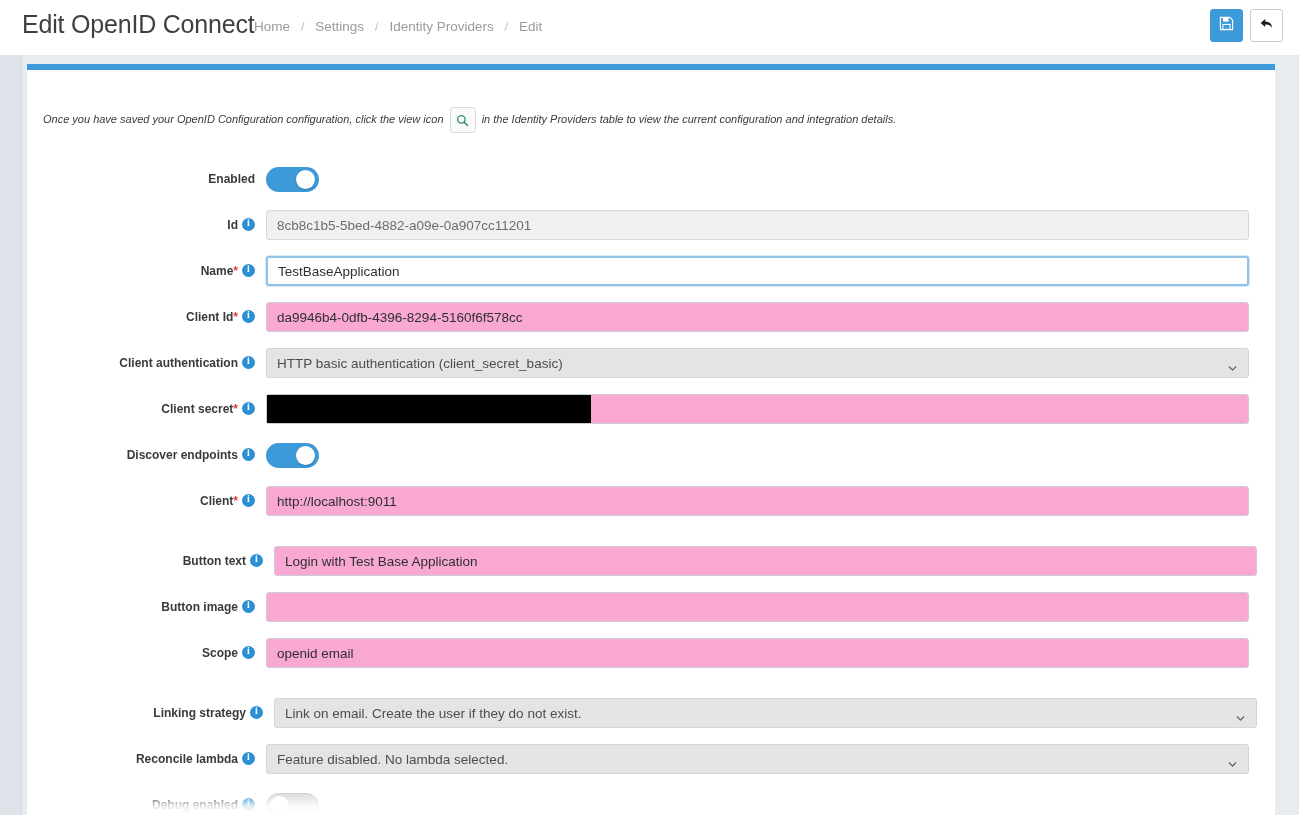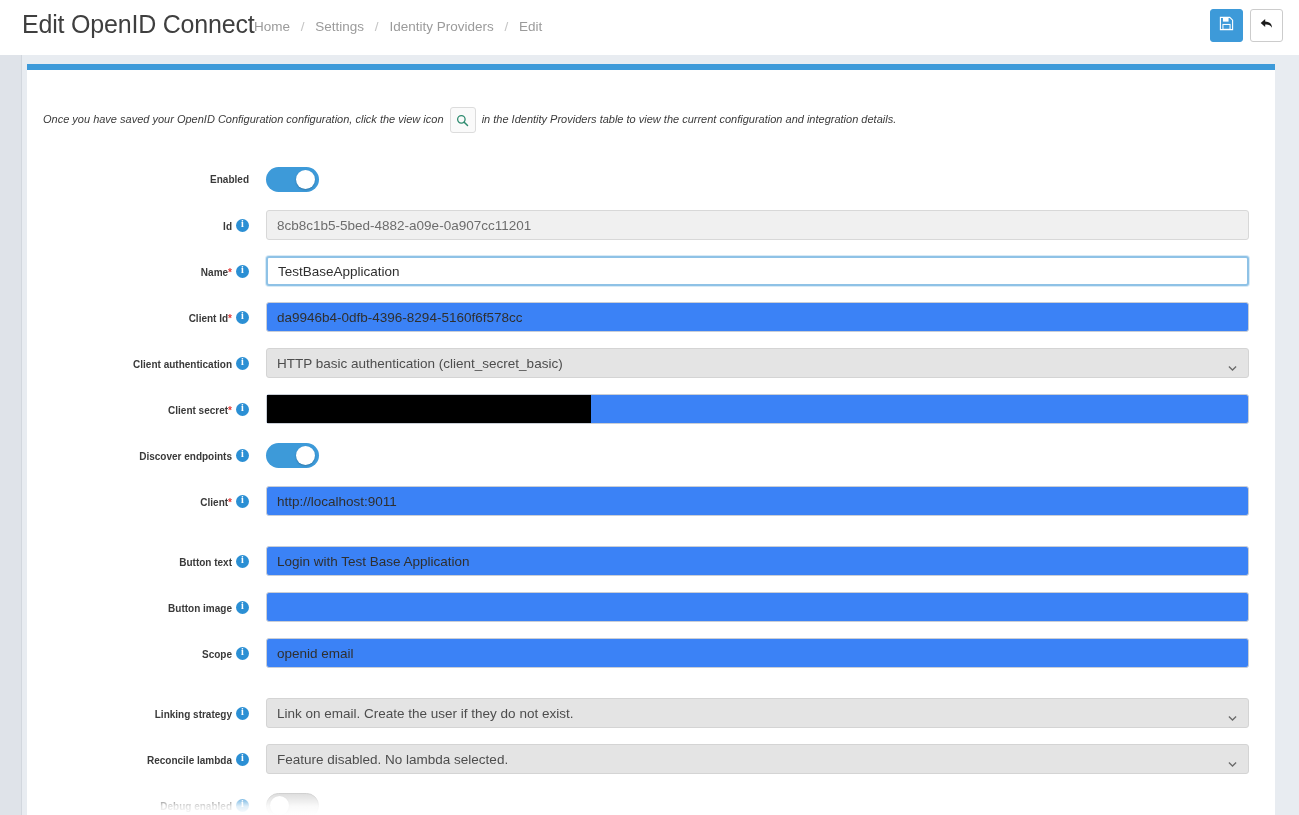--- a/index.html
+++ b/index.html
@@ -86,26 +86,26 @@
   
   .form {
     position: absolute; left: 0; top: 86px;
     width: 1248px;
   }
   .row {
     position: relative;
     display: flex; align-items: center;
     height: 46px;
   }
-  .row.gap-before { margin-top: 14px; }
+  .row.gap-before { margin-top: 14px; margin-left: 8px; }
   .label {
     width: 239px;
     text-align: right;
-    padding-right: 17px;
-    font-size: 10px;
+    padding-right: 11px;
+    font-size: 12px;
     font-weight: bold;
     color: #3a3a3a;
     white-space: nowrap;
     flex: 0 0 239px;
   }
   .req { color: #e03a3a; font-weight: bold; }
   .info-ico {
     display: inline-block;
     width: 13px; height: 13px;
     border-radius: 50%;
@@ -121,21 +121,21 @@
     font-size: 10px; font-weight: bold; font-style: normal;
     color: #ffffff;
     font-family: "Liberation Serif", serif;
   }
 
   .control { flex: 1 1 auto; position: relative; border-radius: 13px; }
 
   .field {
     height: 30px;
     width: 983px;
-    background: #3b82f6;
+    background: #f9a8d4;
     border: 1px solid #c9ced6;
     border-radius: 3px;
     display: flex; align-items: center;
     padding: 0 10px;
     font-size: 13.5px;
     color: #2f2f2f;
   }
   .field.readonly {
     background: #f0f0f0;
     border-color: #d8d8d8;

